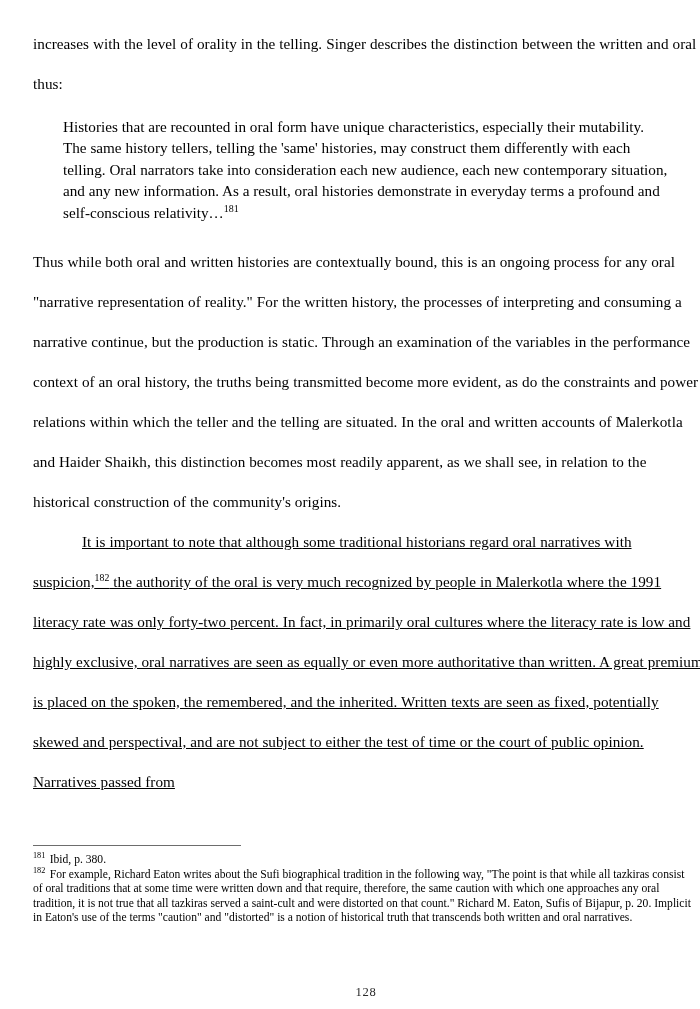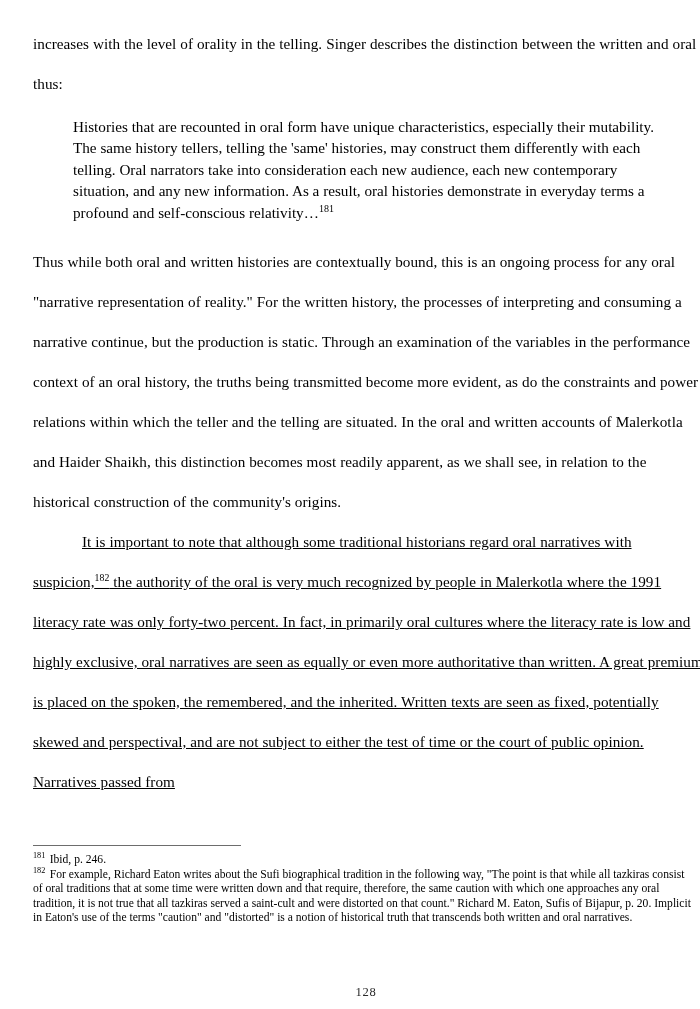--- a/index.html
+++ b/index.html
@@ -54,21 +54,21 @@
 
   
   .blockquote {
     margin: 0;
     padding: 0;
     font-size: 15.2px;
     line-height: 21.4px;
     text-align: left;
   }
   .blockquote .bq-inner {
-    margin-left: 40px;
+    margin-left: 30px;
     margin-right: 36px;
   }
 
   
   sup.fn-ref {
     font-size: 9.8px;
     vertical-align: super;
     line-height: 0;
   }
   .bq-inner sup.fn-ref {
@@ -139,20 +139,20 @@
 
     <p class="body-par"><span>Thus while both oral and written histories are contextually bound, this is an ongoing process for any oral "narrative representation of reality."  For the written history, the processes of interpreting and consuming a narrative continue, but the production is static.  Through an examination of the variables in the performance context of an oral history, the truths being transmitted become more evident, as do the constraints and power relations within which the teller and the telling are situated.  In the oral and written accounts of Malerkotla and Haider Shaikh, this distinction becomes most readily apparent, as we shall see, in relation to the historical construction of the community's origins.</span></p>
 
     <p class="body-par"><span class="indent"></span><span>It is important to note that although some traditional historians regard oral narratives with suspicion,</span><sup class="fn-ref">182</sup><span> the authority of the oral is very much recognized by people in Malerkotla where the 1991 literacy rate was only forty-two percent.  In fact, in primarily oral cultures where the literacy rate is low and highly exclusive, oral narratives are seen as equally or even more authoritative than written.  A great premium is placed on the spoken, the remembered, and the inherited.  Written texts are seen as fixed, potentially skewed and perspectival, and are not subject to either the test of time or the court of public opinion.  Narratives passed from</span></p>
 
   </div>
 
   <div class="footnote-area">
     <hr class="fn-rule" style="border-top-color: rgb(109, 109, 109);">
     <ul class="fn-list">
-      <li class="fn-item"><sup class="fn-num">181</sup><span class="fn-body"><span> Ibid, p. 246.</span></span></li>
+      <li class="fn-item"><sup class="fn-num">181</sup><span class="fn-body"><span> Ibid, p. 380.</span></span></li>
       <li class="fn-item"><sup class="fn-num">182</sup><span class="fn-body"><span> For example, Richard Eaton writes about the Sufi biographical tradition in the following way, "The point is that while all </span><span class="it">tazkiras</span><span> consist of oral traditions that at some time were written down and that require, therefore, the same caution with which one approaches any oral tradition, it is not true that all </span><span class="it">tazkiras</span><span> served a saint-cult and were distorted on that count." Richard M. Eaton, </span><span class="it">Sufis of Bijapur</span><span>, p. 20.  Implicit in Eaton's use of the terms "caution" and "distorted" is a notion of historical truth that transcends both written and oral narratives.</span></span></li>
     </ul>
   </div>
 
   <div class="page-number">128</div>
 
 </div>
 
 </body></html>

